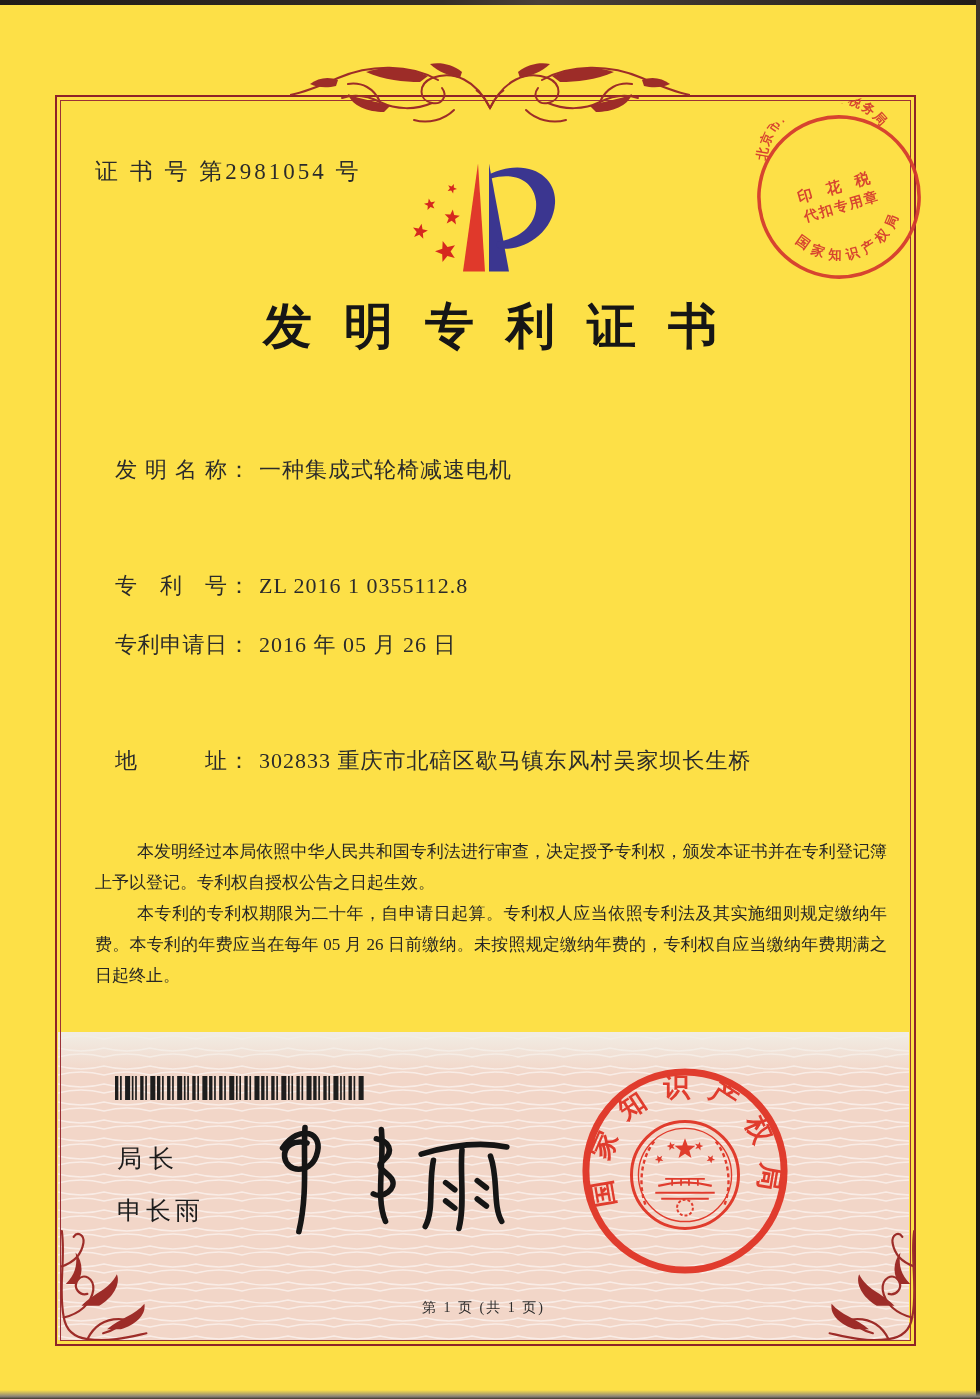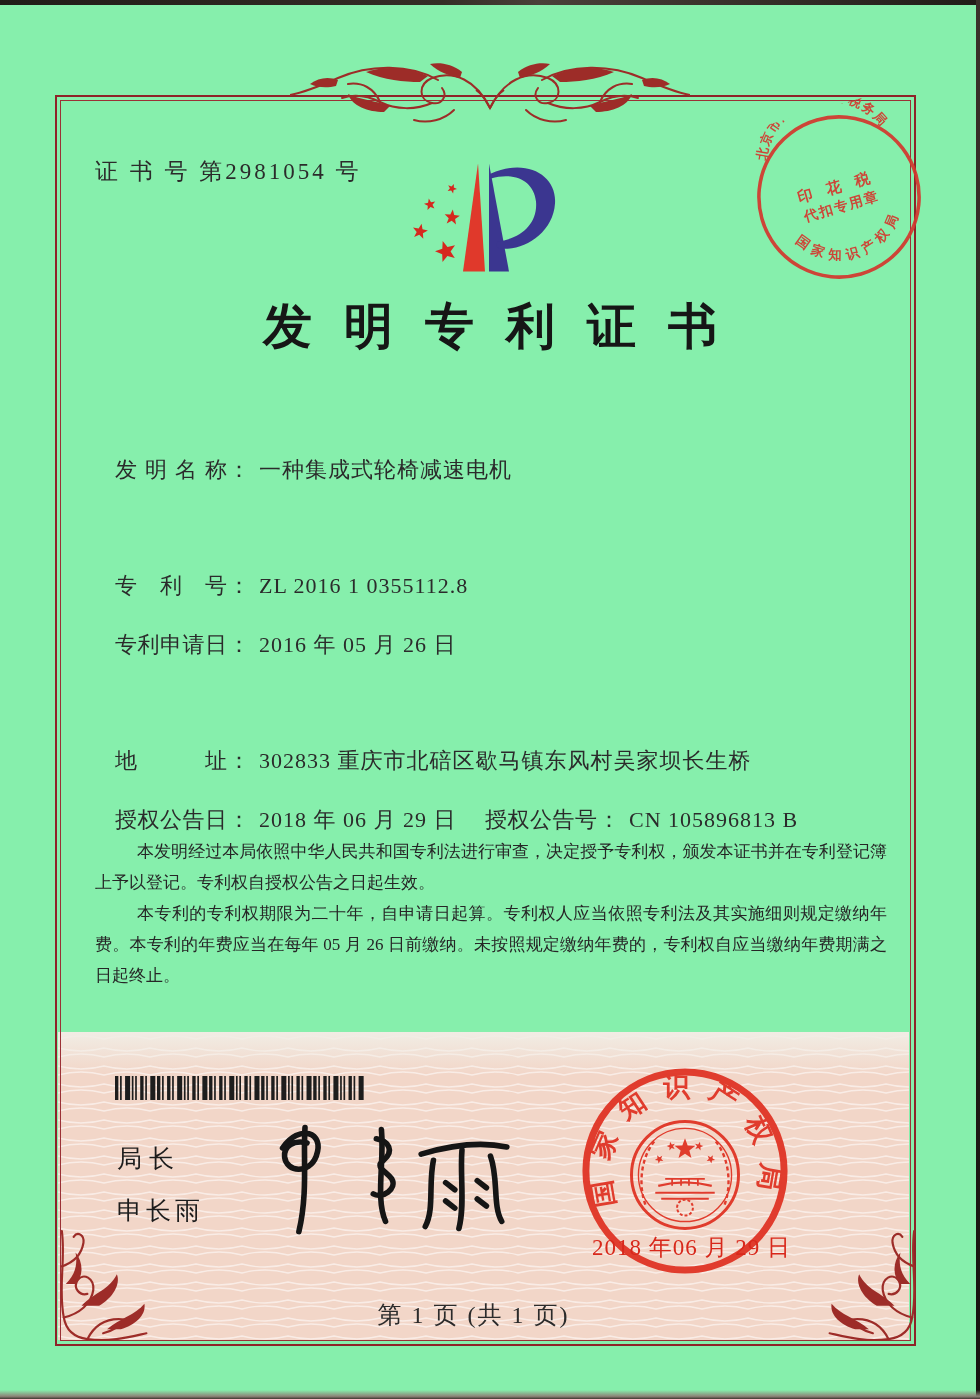--- a/index.html
+++ b/index.html
@@ -1,18 +1,18 @@
 <!DOCTYPE html>
 <html><head>
 <meta charset="utf-8">
 <style>
   html,body{margin:0;padding:0;background:#555;}
   .page{
     position:relative;width:980px;height:1399px;margin:0 auto;overflow:hidden;
-    background:#86efac;
+    background:#fde047;
     font-family:"Liberation Serif","DejaVu Serif",serif;
     color:#2b2b2b;
   }
   
   .edge-top{position:absolute;left:0;top:0;width:100%;height:5px;background:linear-gradient(90deg,#211c18 0%,#352d26 45%,#4a4039 55%,#211c18 100%);}
   .edge-right{position:absolute;right:0;top:0;width:4px;height:100%;background:linear-gradient(180deg,#3b322b,#171310);}
   .edge-bottom{position:absolute;left:0;bottom:0;width:100%;height:9px;background:linear-gradient(180deg,rgba(130,120,108,0),#8d8478 70%,#3f3830 100%);}
   
   .frame{position:absolute;left:55px;top:95px;width:857px;height:1247px;border:2px solid #8e2328;z-index:2;pointer-events:none;}
   .frame-inner{position:absolute;left:3px;top:3px;right:3px;bottom:3px;border:1px solid #9b3136;}
@@ -30,21 +30,21 @@
   .fvalue{letter-spacing:1px;}
   .row2{position:absolute;left:370px;top:0;}
   .paras{position:absolute;left:95px;top:836px;width:792px;font-size:17px;line-height:31px;text-align:justify;color:#262626;z-index:3;}
   .paras p{margin:0;text-indent:42px;}
   .barcode{position:absolute;left:115px;top:1076px;width:252px;height:24px;z-index:3;}
   .signer-title{position:absolute;left:117px;top:1142px;font-size:25px;letter-spacing:7px;color:#1c1c1c;z-index:3;}
   .signer-name{position:absolute;left:117px;top:1194px;font-size:25px;letter-spacing:4px;color:#1c1c1c;z-index:3;}
   .signature{position:absolute;left:252px;top:1110px;width:265px;height:130px;z-index:3;}
   .seal{position:absolute;left:576px;top:1062px;width:218px;height:218px;z-index:4;opacity:.95;}
   .seal-date{position:absolute;left:592px;top:1232px;width:196px;text-align:center;font-size:23px;color:#d8281b;letter-spacing:1px;z-index:5;white-space:nowrap;}
-  .footer{position:absolute;left:45px;top:1299px;width:857px;text-align:center;font-size:24px;letter-spacing:2px;z-index:3;}
+  .footer{position:absolute;left:55px;top:1299px;width:857px;text-align:center;font-size:14px;letter-spacing:2px;z-index:3;}
   .tax-stamp{position:absolute;left:750px;top:108px;width:178px;height:178px;transform:rotate(-16deg);z-index:4;opacity:.92;}
   .ornament-top{position:absolute;left:290px;top:58px;width:400px;height:105px;z-index:3;}
   .corner-bl{position:absolute;left:52px;top:1226px;width:118px;height:126px;z-index:3;}
   .corner-br{position:absolute;left:806px;top:1226px;width:118px;height:126px;z-index:3;transform:scaleX(-1);}
 </style>
 </head>
 <body>
 
 <div class="page">
 
@@ -180,26 +180,20 @@
     <span class="flabel">发明名称</span><span class="fcolon">：</span><span class="fvalue">一种集成式轮椅减速电机</span>
   </div>
   <div class="field-row" style="top:552px">
     <span class="flabel">专利号</span><span class="fcolon">：</span><span class="fvalue">ZL 2016 1 0355112.8</span>
   </div>
   <div class="field-row" style="top:611px">
     <span class="flabel">专利申请日</span><span class="fcolon">：</span><span class="fvalue">2016 年 05 月 26 日</span>
   </div>
   <div class="field-row" style="top:727px">
     <span class="flabel">地址</span><span class="fcolon">：</span><span class="fvalue">302833 重庆市北碚区歇马镇东风村吴家坝长生桥</span>
-  </div>
-  <div class="field-row" style="top:786px">
-    <span class="flabel">授权公告日</span><span class="fcolon">：</span><span class="fvalue">2018 年 06 月 29 日</span>
-    <span class="row2">
-      <span class="flabel">授权公告号</span><span class="fcolon">：</span><span class="fvalue">CN 105896813 B</span>
-    </span>
   </div>
 
   <div class="paras">
     <p>本发明经过本局依照中华人民共和国专利法进行审查，决定授予专利权，颁发本证书并在专利登记簿上予以登记。专利权自授权公告之日起生效。</p>
     <p>本专利的专利权期限为二十年，自申请日起算。专利权人应当依照专利法及其实施细则规定缴纳年费。本专利的年费应当在每年 05 月 26 日前缴纳。未按照规定缴纳年费的，专利权自应当缴纳年费期满之日起终止。</p>
   </div>
 
   <svg class="barcode" id="barcode" viewBox="0 0 150 24" preserveAspectRatio="none">
       <rect x="0" y="0" width="2" height="24" fill="#1d1d1d"></rect>
       <rect x="3" y="0" width="1" height="24" fill="#1d1d1d"></rect>
@@ -287,17 +281,16 @@
       <circle cx="0" cy="37" r="8" stroke-width="2" stroke-dasharray="3 2"></circle>
     </g>
     <g id="emblem-stars" fill="#e03425">
         <polygon points="0.0,-33.0 2.7,-25.7 10.5,-25.4 4.4,-20.6 6.5,-13.1 0.0,-17.4 -6.5,-13.1 -4.4,-20.6 -10.5,-25.4 -2.7,-25.7"></polygon>
         <polygon points="-28.2,-15.9 -25.8,-13.9 -22.9,-15.3 -24.1,-12.3 -21.9,-10.1 -25.1,-10.3 -26.6,-7.5 -27.3,-10.6 -30.4,-11.2 -27.7,-12.8"></polygon>
         <polygon points="-15.1,-29.4 -13.3,-26.8 -10.2,-27.4 -12.1,-24.9 -10.5,-22.1 -13.5,-23.2 -15.7,-20.8 -15.6,-24.0 -18.5,-25.3 -15.5,-26.2"></polygon>
         <polygon points="15.1,-29.4 15.5,-26.2 18.5,-25.3 15.6,-24.0 15.7,-20.8 13.5,-23.2 10.5,-22.1 12.1,-24.9 10.2,-27.4 13.3,-26.8"></polygon>
         <polygon points="28.2,-15.9 27.7,-12.8 30.4,-11.2 27.3,-10.6 26.6,-7.5 25.1,-10.3 21.9,-10.1 24.1,-12.3 22.9,-15.3 25.8,-13.9"></polygon>
       </g>
   </svg>
-  <div class="seal-date">2018 年06 月 29 日</div>
 
   <div class="footer">第 1 页 (共 1 页)</div>
 
 </div>
 
 </body></html>

